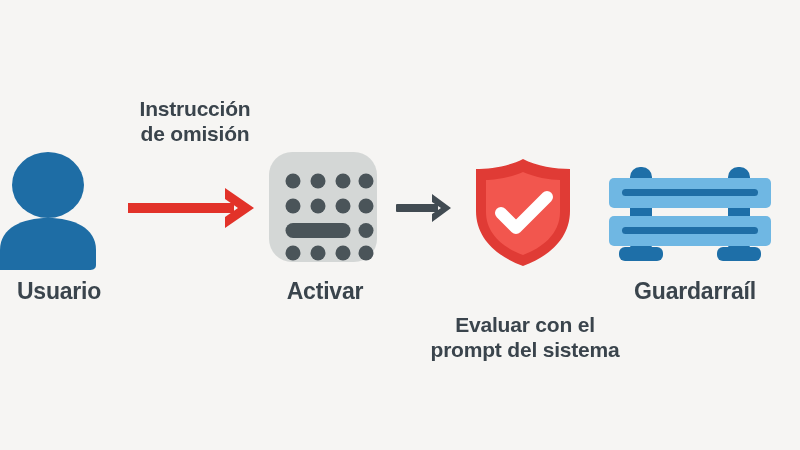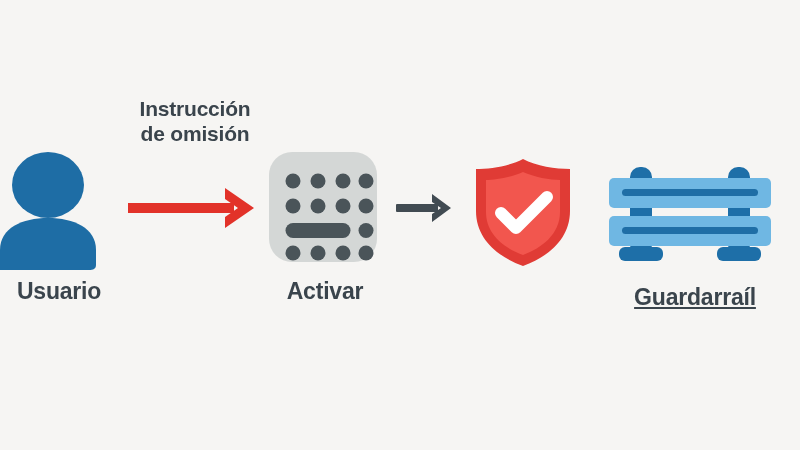--- a/index.html
+++ b/index.html
@@ -49,33 +49,35 @@
   #user-block       { left: -6px;  top: 150px; width: 130px; height: 160px; }
   #model-block      { left: 260px; top: 150px; width: 130px; height: 160px; }
   #guardrail-block  { left: 605px; top: 165px; width: 180px; height: 150px; }
   #shield-block     { left: 468px; top: 155px; width: 110px; height: 115px; }
 
   #arrow-red        { left: 128px; top: 186px; width: 128px; height: 44px; }
   #arrow-dark       { left: 396px; top: 192px; width: 56px; height: 32px; }
 
   .icon-caption-user  { position: absolute; left: -6px; top: 278px; width: 130px; }
   .icon-caption-model { position: absolute; left: 260px; top: 278px; width: 130px; }
-  .icon-caption-rail  { position: absolute; left: 605px; top: 284px; width: 180px; text-decoration: underline; }
+  .icon-caption-rail  { position: absolute; left: 605px; top: 278px; width: 180px; }
 
   svg { display: block; overflow: visible; }
 </style>
 </head>
 <body>
 
 <div id="canvas">
 
   <div class="abs caption" id="label-omission">Instrucción
 de omisión</div>
 
 
+  <div class="abs caption" id="label-evaluate">Evaluar con el
+prompt del sistema</div>
 
   <div class="abs" id="user-block">
     <svg width="130" height="130" viewBox="0 0 130 130">
       <ellipse cx="54" cy="35" rx="36" ry="33" fill="#1e6da5"></ellipse>
       <path d="M 6 120
                L 6 100
                C 6 78, 28 68, 54 68
                C 80 68, 102 78, 102 100
                L 102 115
                C 102 119, 99 120, 95 120

